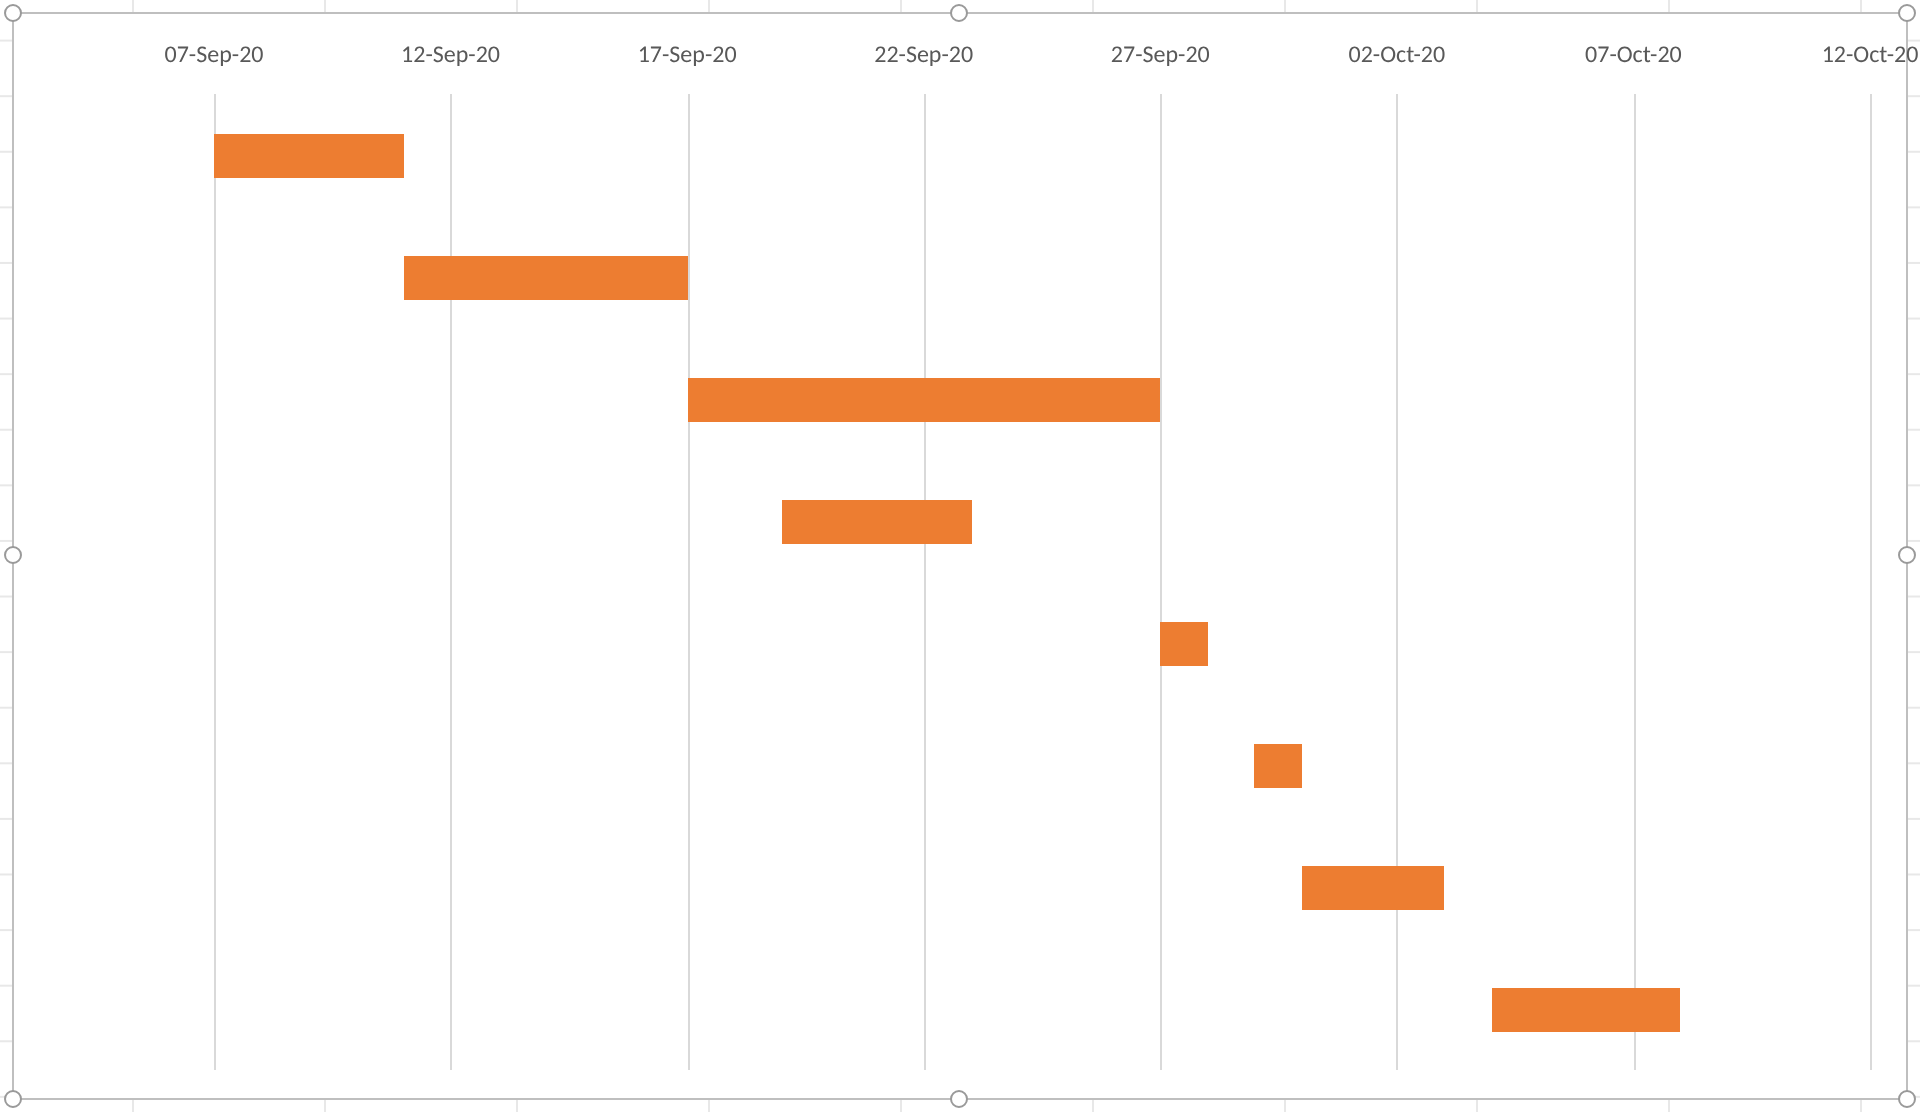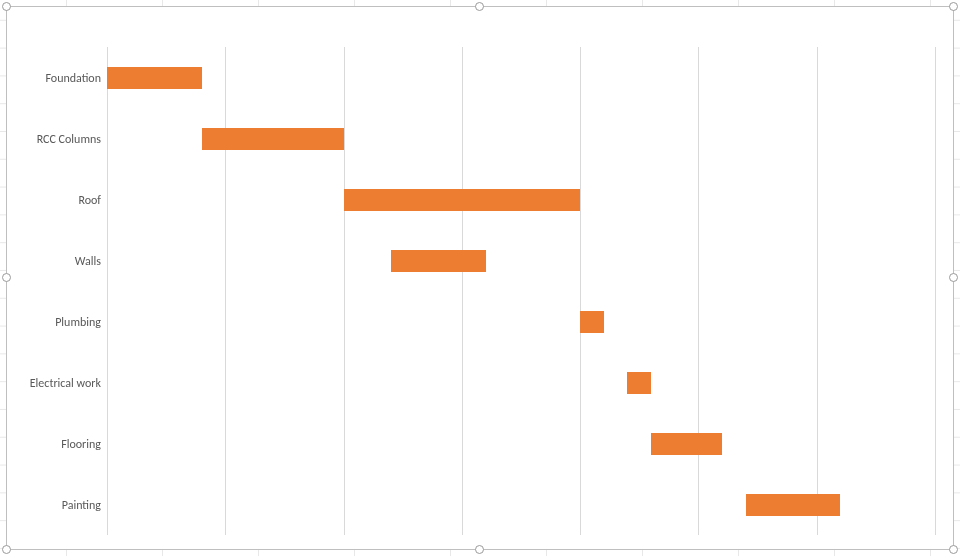--- a/index.html
+++ b/index.html
@@ -132,41 +132,41 @@
 </style>
 </head>
 <body>
 
 <div class="sheet-bg"></div>
 
 <div class="chart-object">
 
   <div class="chart-inner">
 
+    <div class="x-axis-labels" id="x-axis-labels">
+        <div class="x-tick-label" style="left: 100px;">07-Sep-20</div>
+        <div class="x-tick-label" style="left: 218.286px;">12-Sep-20</div>
+        <div class="x-tick-label" style="left: 336.571px;">17-Sep-20</div>
+        <div class="x-tick-label" style="left: 454.857px;">22-Sep-20</div>
+        <div class="x-tick-label" style="left: 573.143px;">27-Sep-20</div>
+        <div class="x-tick-label" style="left: 691.429px;">02-Oct-20</div>
+        <div class="x-tick-label" style="left: 809.714px;">07-Oct-20</div>
+        <div class="x-tick-label" style="left: 928px;">12-Oct-20</div>
+      </div>
 
     <div class="plot-area">
       <div class="grid-lines" id="grid-lines">
           <div class="vgrid" style="left: 0%;"></div>
           <div class="vgrid" style="left: 14.2857%;"></div>
           <div class="vgrid" style="left: 28.5714%;"></div>
           <div class="vgrid" style="left: 42.8571%;"></div>
           <div class="vgrid" style="left: 57.1429%;"></div>
           <div class="vgrid" style="left: 71.4286%;"></div>
           <div class="vgrid" style="left: 85.7143%;"></div>
           <div class="vgrid" style="left: 100%;"></div>
-        </div>
-      <div class="y-labels" id="y-labels">
-          <div class="y-label" style="top: 6.25%;">Foundation</div>
-          <div class="y-label" style="top: 18.75%;">RCC Columns</div>
-          <div class="y-label" style="top: 31.25%;">Roof</div>
-          <div class="y-label" style="top: 43.75%;">Walls</div>
-          <div class="y-label" style="top: 56.25%;">Plumbing</div>
-          <div class="y-label" style="top: 68.75%;">Electrical work</div>
-          <div class="y-label" style="top: 81.25%;">Flooring</div>
-          <div class="y-label" style="top: 93.75%;">Painting</div>
         </div>
       <div class="bars" id="bars">
           <div class="bar" title="Foundation" style="top: 6.25%; left: 0%; width: 11.4286%; background: rgb(237, 125, 49);"></div>
           <div class="bar" title="RCC Columns" style="top: 18.75%; left: 11.4286%; width: 17.1429%; background: rgb(237, 125, 49);"></div>
           <div class="bar" title="Roof" style="top: 31.25%; left: 28.5714%; width: 28.5714%; background: rgb(237, 125, 49);"></div>
           <div class="bar" title="Walls" style="top: 43.75%; left: 34.2857%; width: 11.4286%; background: rgb(237, 125, 49);"></div>
           <div class="bar" title="Plumbing" style="top: 56.25%; left: 57.1429%; width: 2.85714%; background: rgb(237, 125, 49);"></div>
           <div class="bar" title="Electrical work" style="top: 68.75%; left: 62.8571%; width: 2.85714%; background: rgb(237, 125, 49);"></div>
           <div class="bar" title="Flooring" style="top: 81.25%; left: 65.7143%; width: 8.57143%; background: rgb(237, 125, 49);"></div>
           <div class="bar" title="Painting" style="top: 93.75%; left: 77.1429%; width: 11.4286%; background: rgb(237, 125, 49);"></div>

